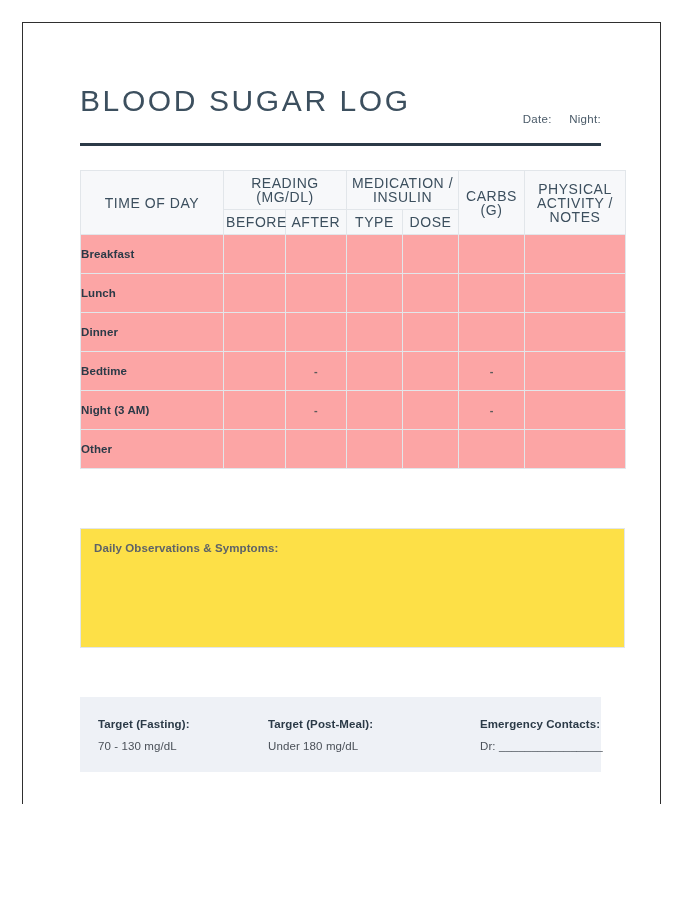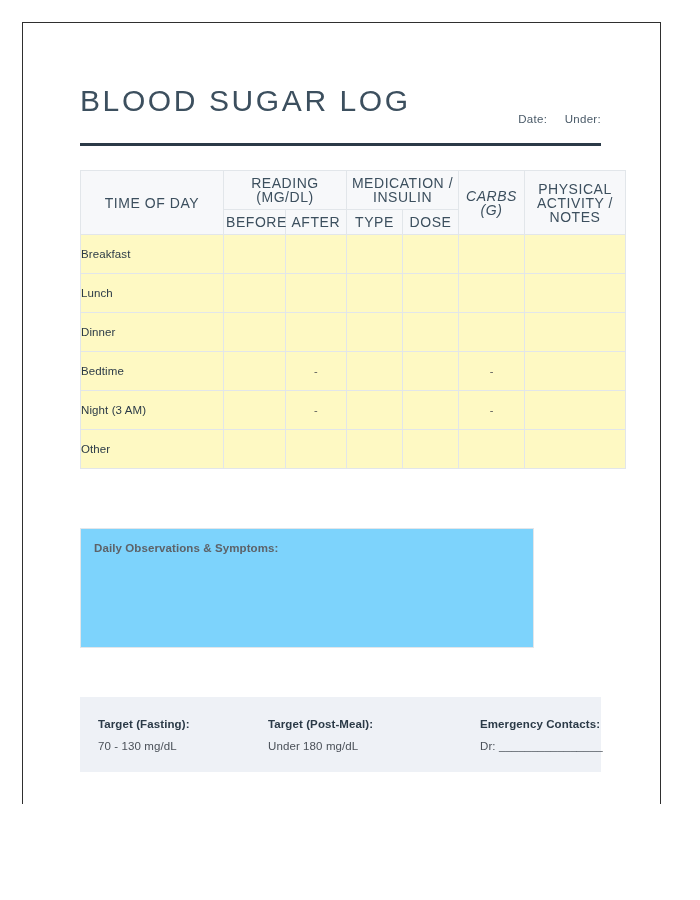--- a/index.html
+++ b/index.html
@@ -89,54 +89,55 @@
     color: #3c4f5e;
     font-size: 14px;
     letter-spacing: 0.55px;
     text-align: center;
     line-height: 14px;
     padding: 5px 2px;
   }
   th.th-timeofday { width: 138px; }
   th.th-group-reading { width: 118px; }
   th.th-group-med { width: 107px; }
-  th.th-carbs { width: 61px; font-style: italic; }
+  th.th-carbs { width: 61px; }
   th.th-notes { width: 96px; }
   th.th-sub { font-size: 9.6px; letter-spacing: 0.6px; }
   th.th-sub-before, th.th-sub-after { width: 59px; }
   th.th-sub-type, th.th-sub-dose { width: 53px; }
 
   #log-table tbody td {
     height: 38px;
-    background: #fef9c3;
+    background: #fca5a5;
+    font-weight: bold;
   }
   td.row-label {
     background: #f7f8fa;
     color: #2b3a47;
     font-size: 11.5px;
     font-weight: bold;
     padding-left: 14px;
     letter-spacing: 0.1px;
   }
   td.cell-value {
     text-align: center;
     font-size: 11px;
     color: #5a5a5a;
   }
 
   
   #observations-box {
     position: absolute;
     left: 80px;
     top: 528px;
-    width: 454px;
+    width: 545px;
     height: 120px;
     box-sizing: border-box;
     border: 1px solid #e2e6ea;
-    background: #7dd3fc;
+    background: #fde047;
   }
   #observations-label {
     position: absolute;
     left: 13px;
     top: 13px;
     font-size: 11.5px;
     font-weight: bold;
     color: #5d6268;
     letter-spacing: 0.1px;
   }
@@ -177,21 +178,21 @@
 </style>
 </head>
 <body>
 
 <div id="page-frame"></div>
 
 <div id="header-block">
   <div id="doc-title">BLOOD SUGAR LOG</div>
   <div id="meta-fields">
     <span class="meta-label">Date:</span>
-    <span class="meta-label">Under:</span>
+    <span class="meta-label">Night:</span>
   </div>
   <div id="title-rule"></div>
 </div>
 
 <table id="log-table">
   <thead>
     <tr>
       <th class="th-timeofday" rowspan="2">TIME OF DAY</th>
       <th class="th-group-reading" colspan="2">
         <span>READING</span><br>

